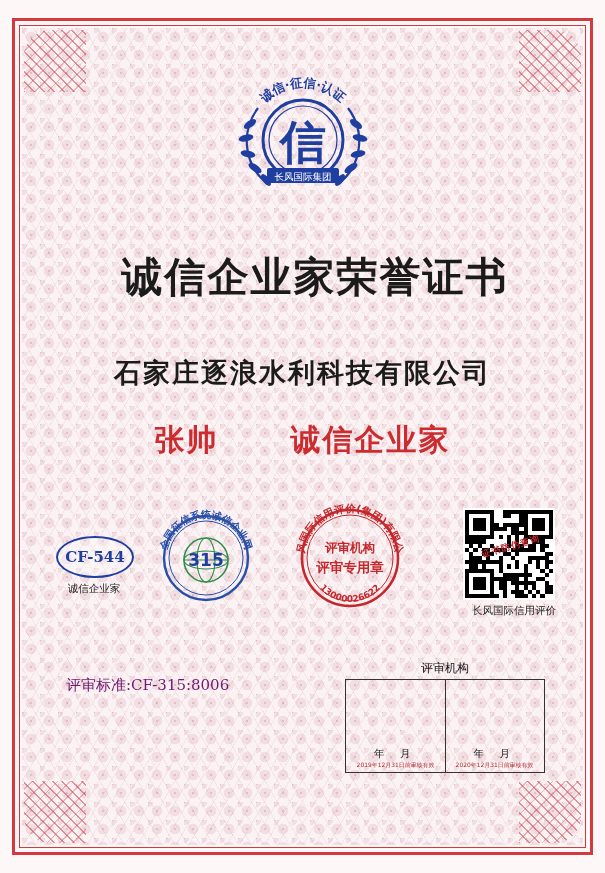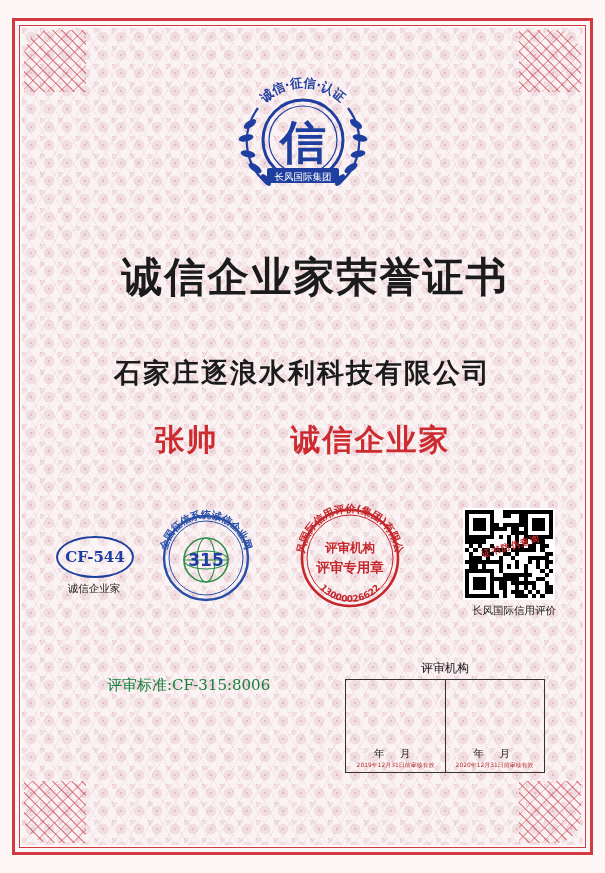--- a/index.html
+++ b/index.html
@@ -191,23 +191,22 @@
     transform: rotate(-16deg);
     letter-spacing: 1px;
   }
 
   
   .info {
     position: absolute;
     left: 66px; top: 672px;
     font-family: "DejaVu Serif", serif;
     font-size: 15px;
-    color: #15803d;
+    color: #701a75;
     line-height: 26px;
-    margin-left: 41px;
   }
   .info div { white-space: nowrap; }
 
   
   .annual {
     position: absolute;
     right: 60px; top: 660px;
     width: 200px;
   }
   .annual-title {

